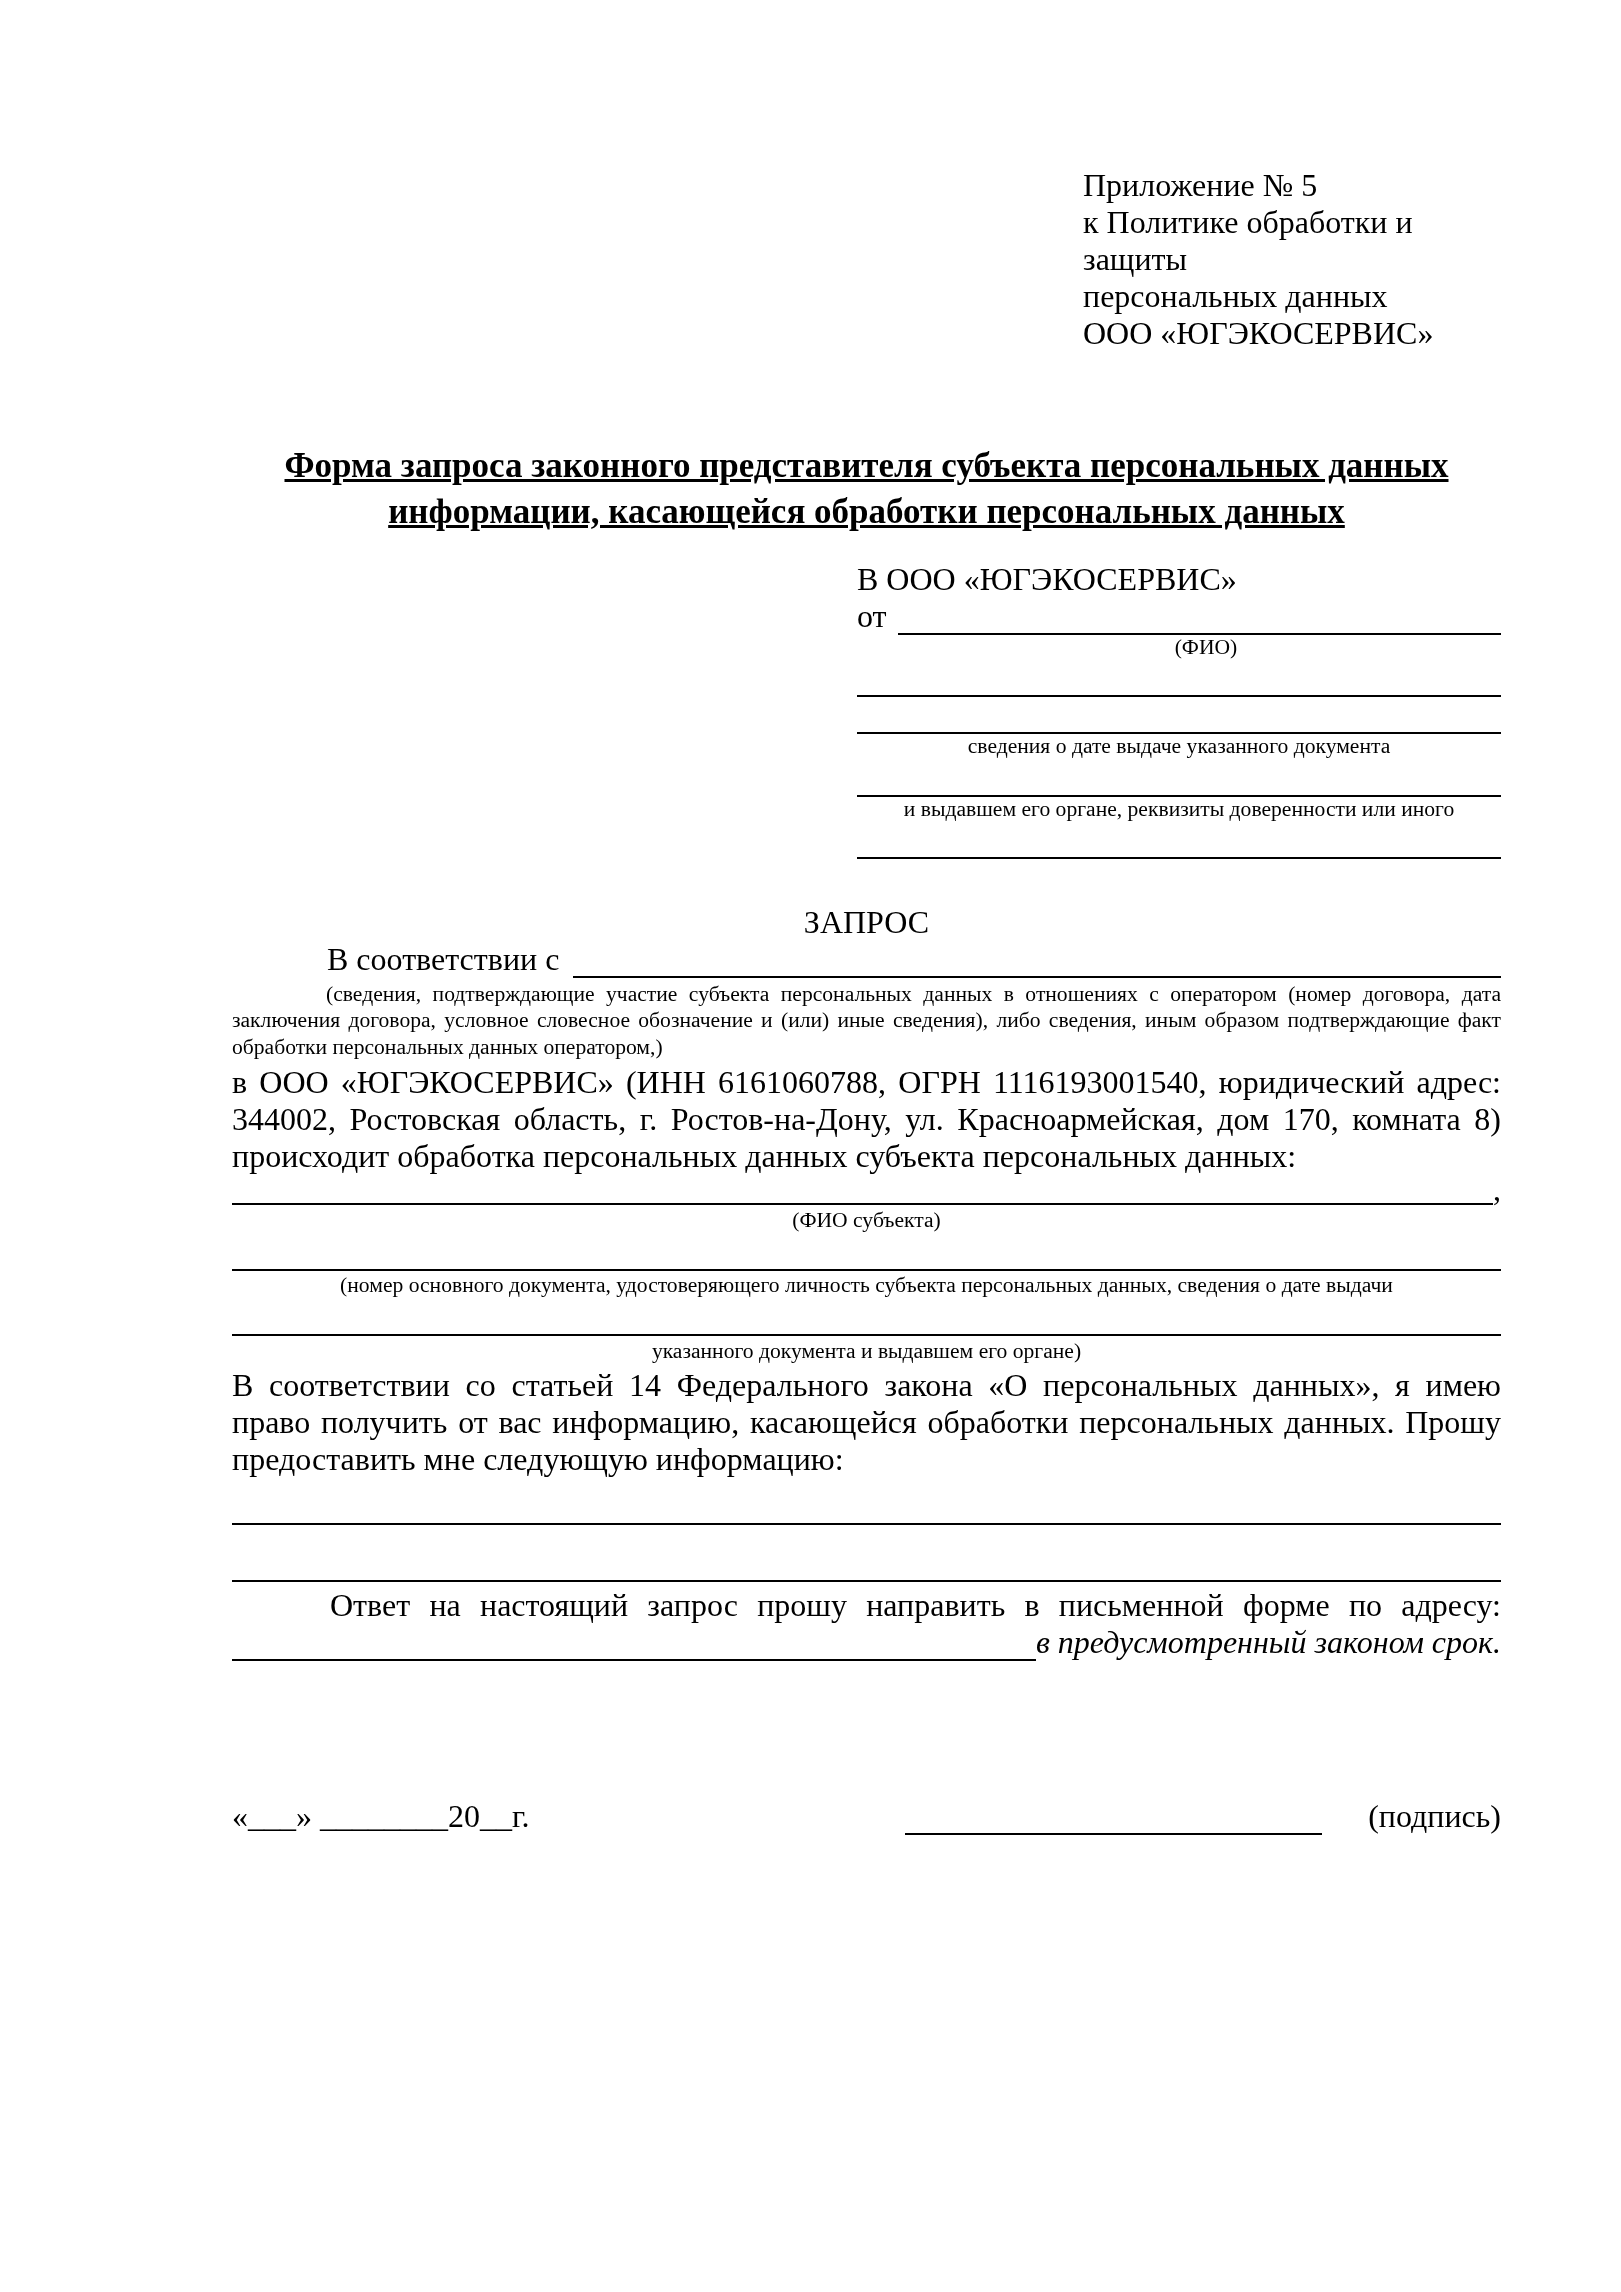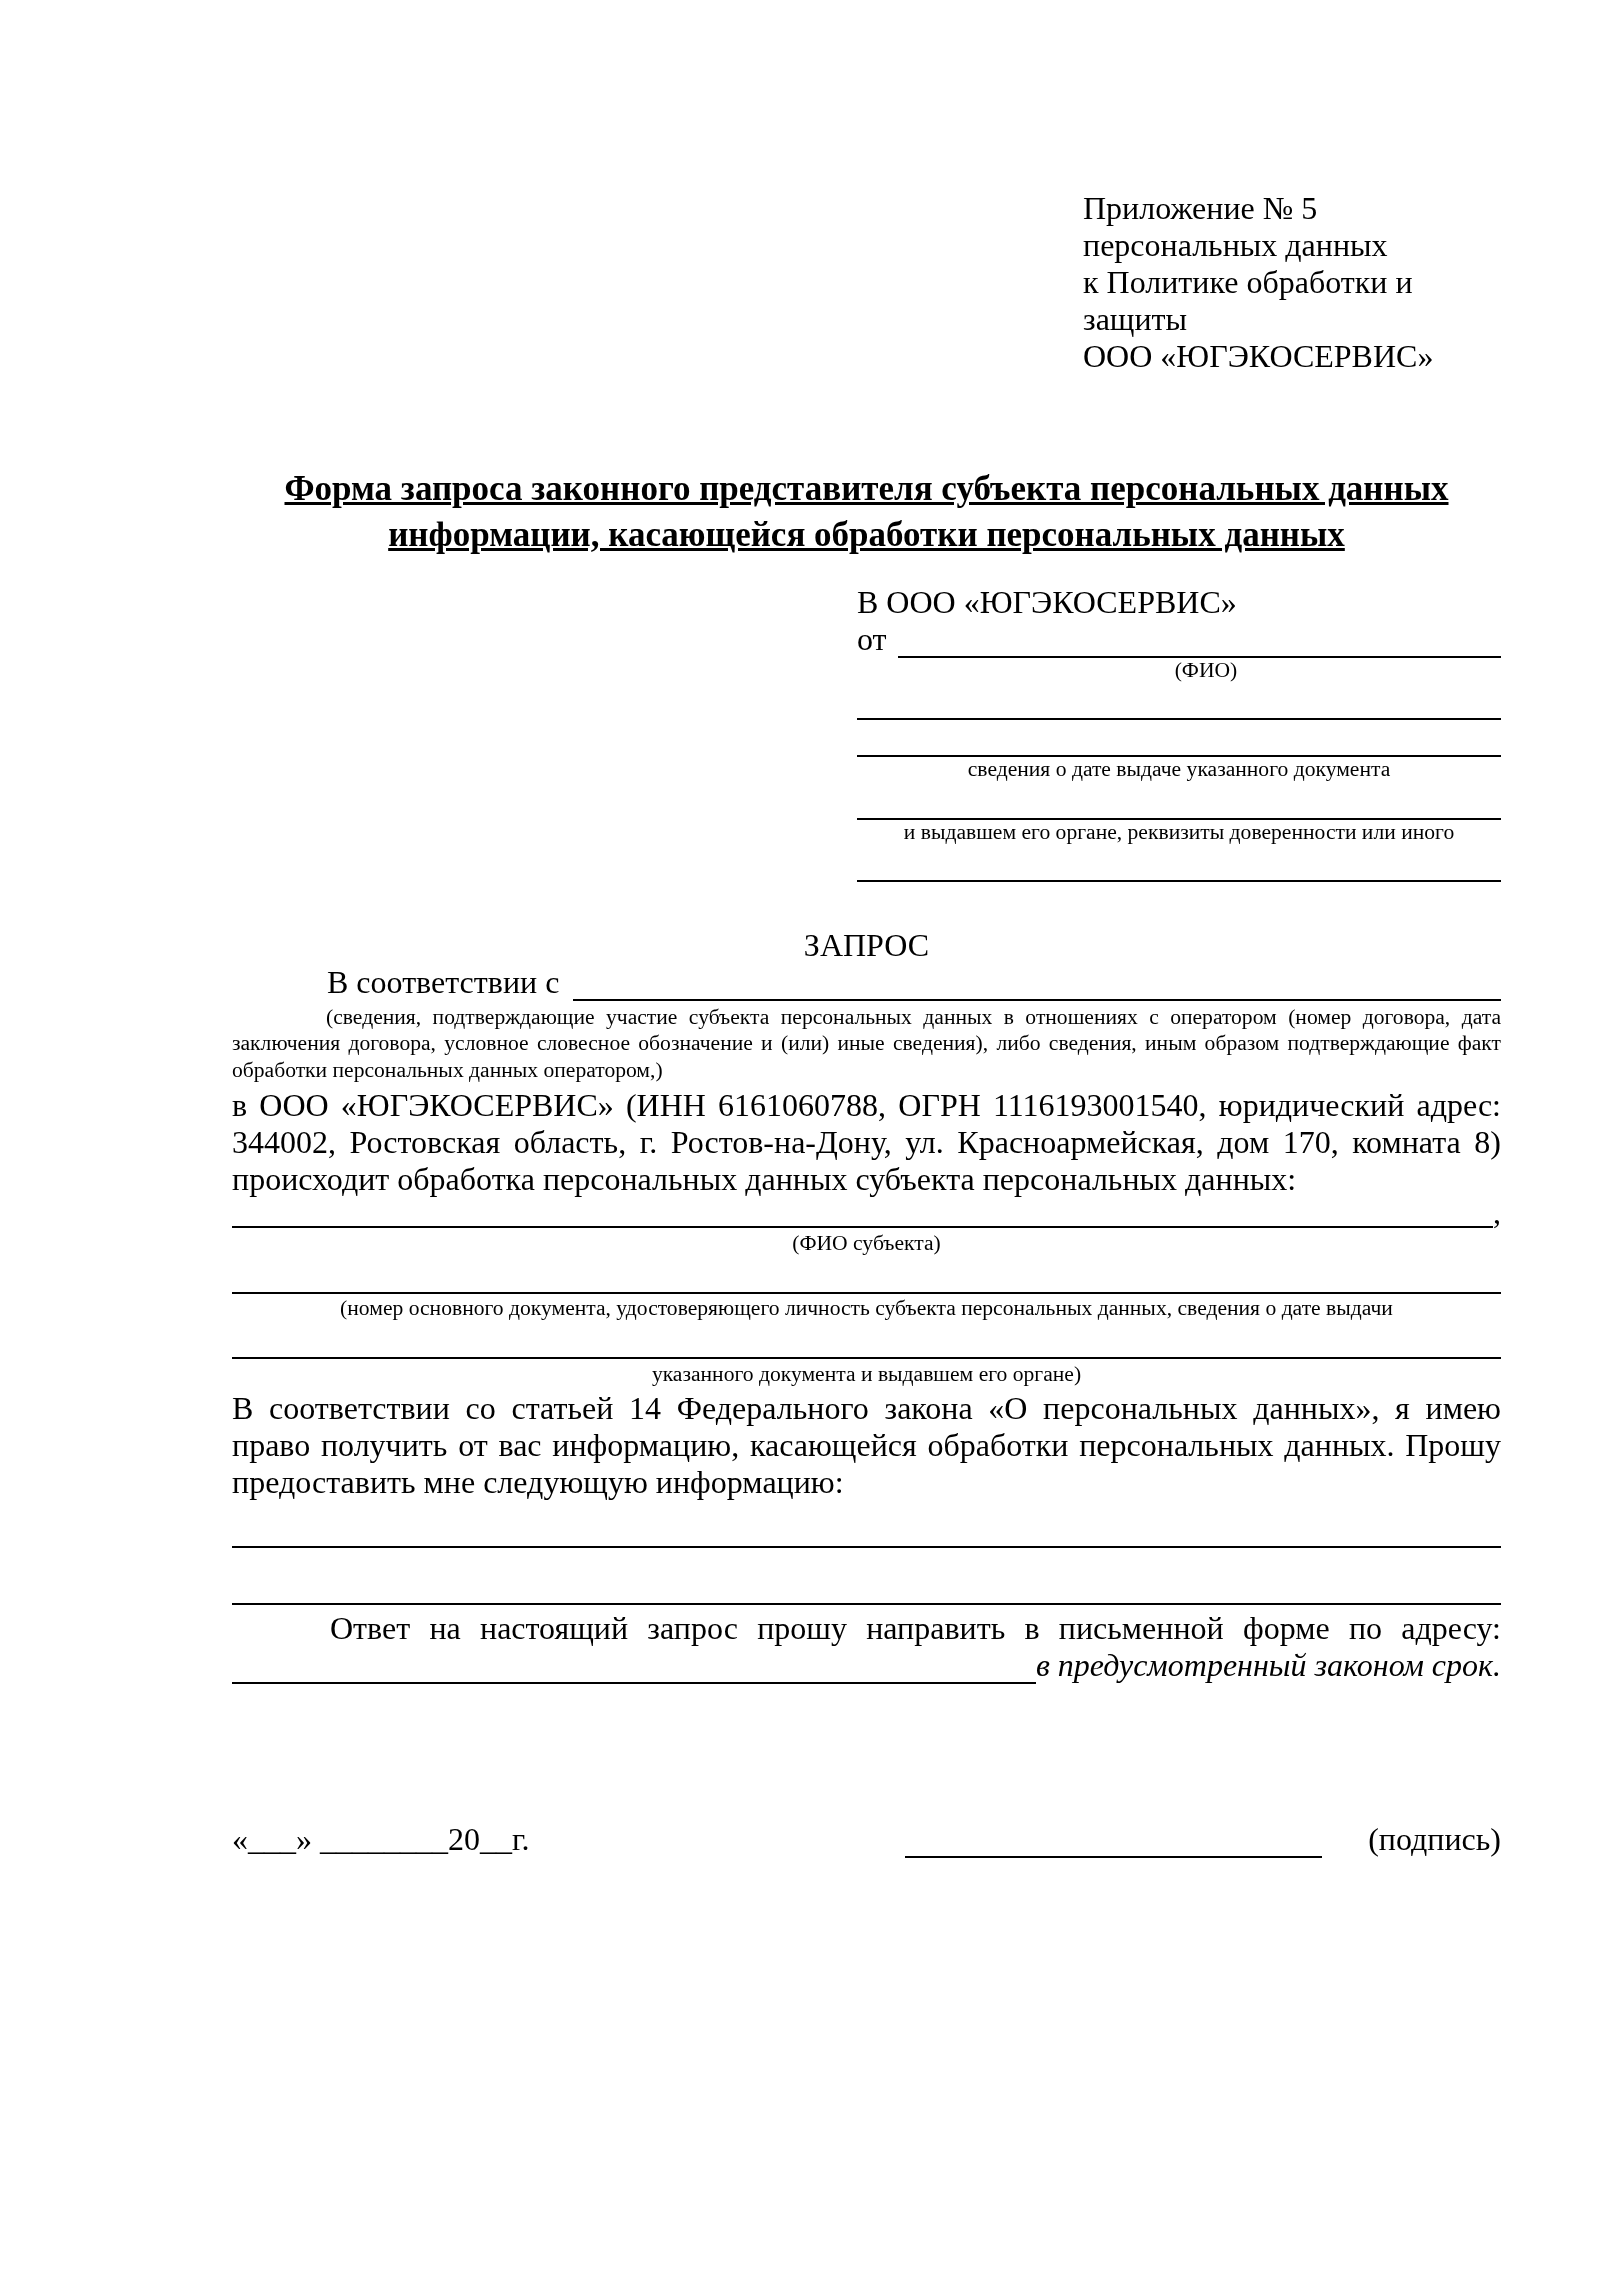--- a/index.html
+++ b/index.html
@@ -8,21 +8,20 @@
     background:#ffffff; color:#000000;
     font-family:"Liberation Serif", serif;
     font-size:32px;
     position:relative;
   }
   .content {
     position:absolute;
     left:232px; top:167px;
     width:1269px;
     line-height:37px;
-    margin-top:23px;
   }
 
   
   .appendix { margin-left:851px; }
 
   
   .title { margin-top:91px; text-align:center; font-weight:bold; font-size:35px; line-height:46px;text-decoration:underline; }
   .title div { white-space:nowrap; }
 
   
@@ -62,22 +61,22 @@
   .sigline { width:417px; height:30px; border-bottom:2.9px solid #000; }
   .sig .capt { white-space:nowrap; }
 </style>
 </head>
 <body>
 
 <div class="content">
 
   <div class="appendix">
     <div>Приложение № 5</div>
+    <div>к Политике обработки и защиты</div>
     <div>персональных данных</div>
-    <div>к Политике обработки и защиты</div>
     <div>ООО «ЮГЭКОСЕРВИС»</div>
   </div>
 
   <div class="title">
     <div>Форма запроса законного представителя субъекта персональных данных</div>
     <div>информации, касающейся обработки персональных данных</div>
   </div>
 
   <div class="addr">
     <div>В ООО «ЮГЭКОСЕРВИС»</div>

